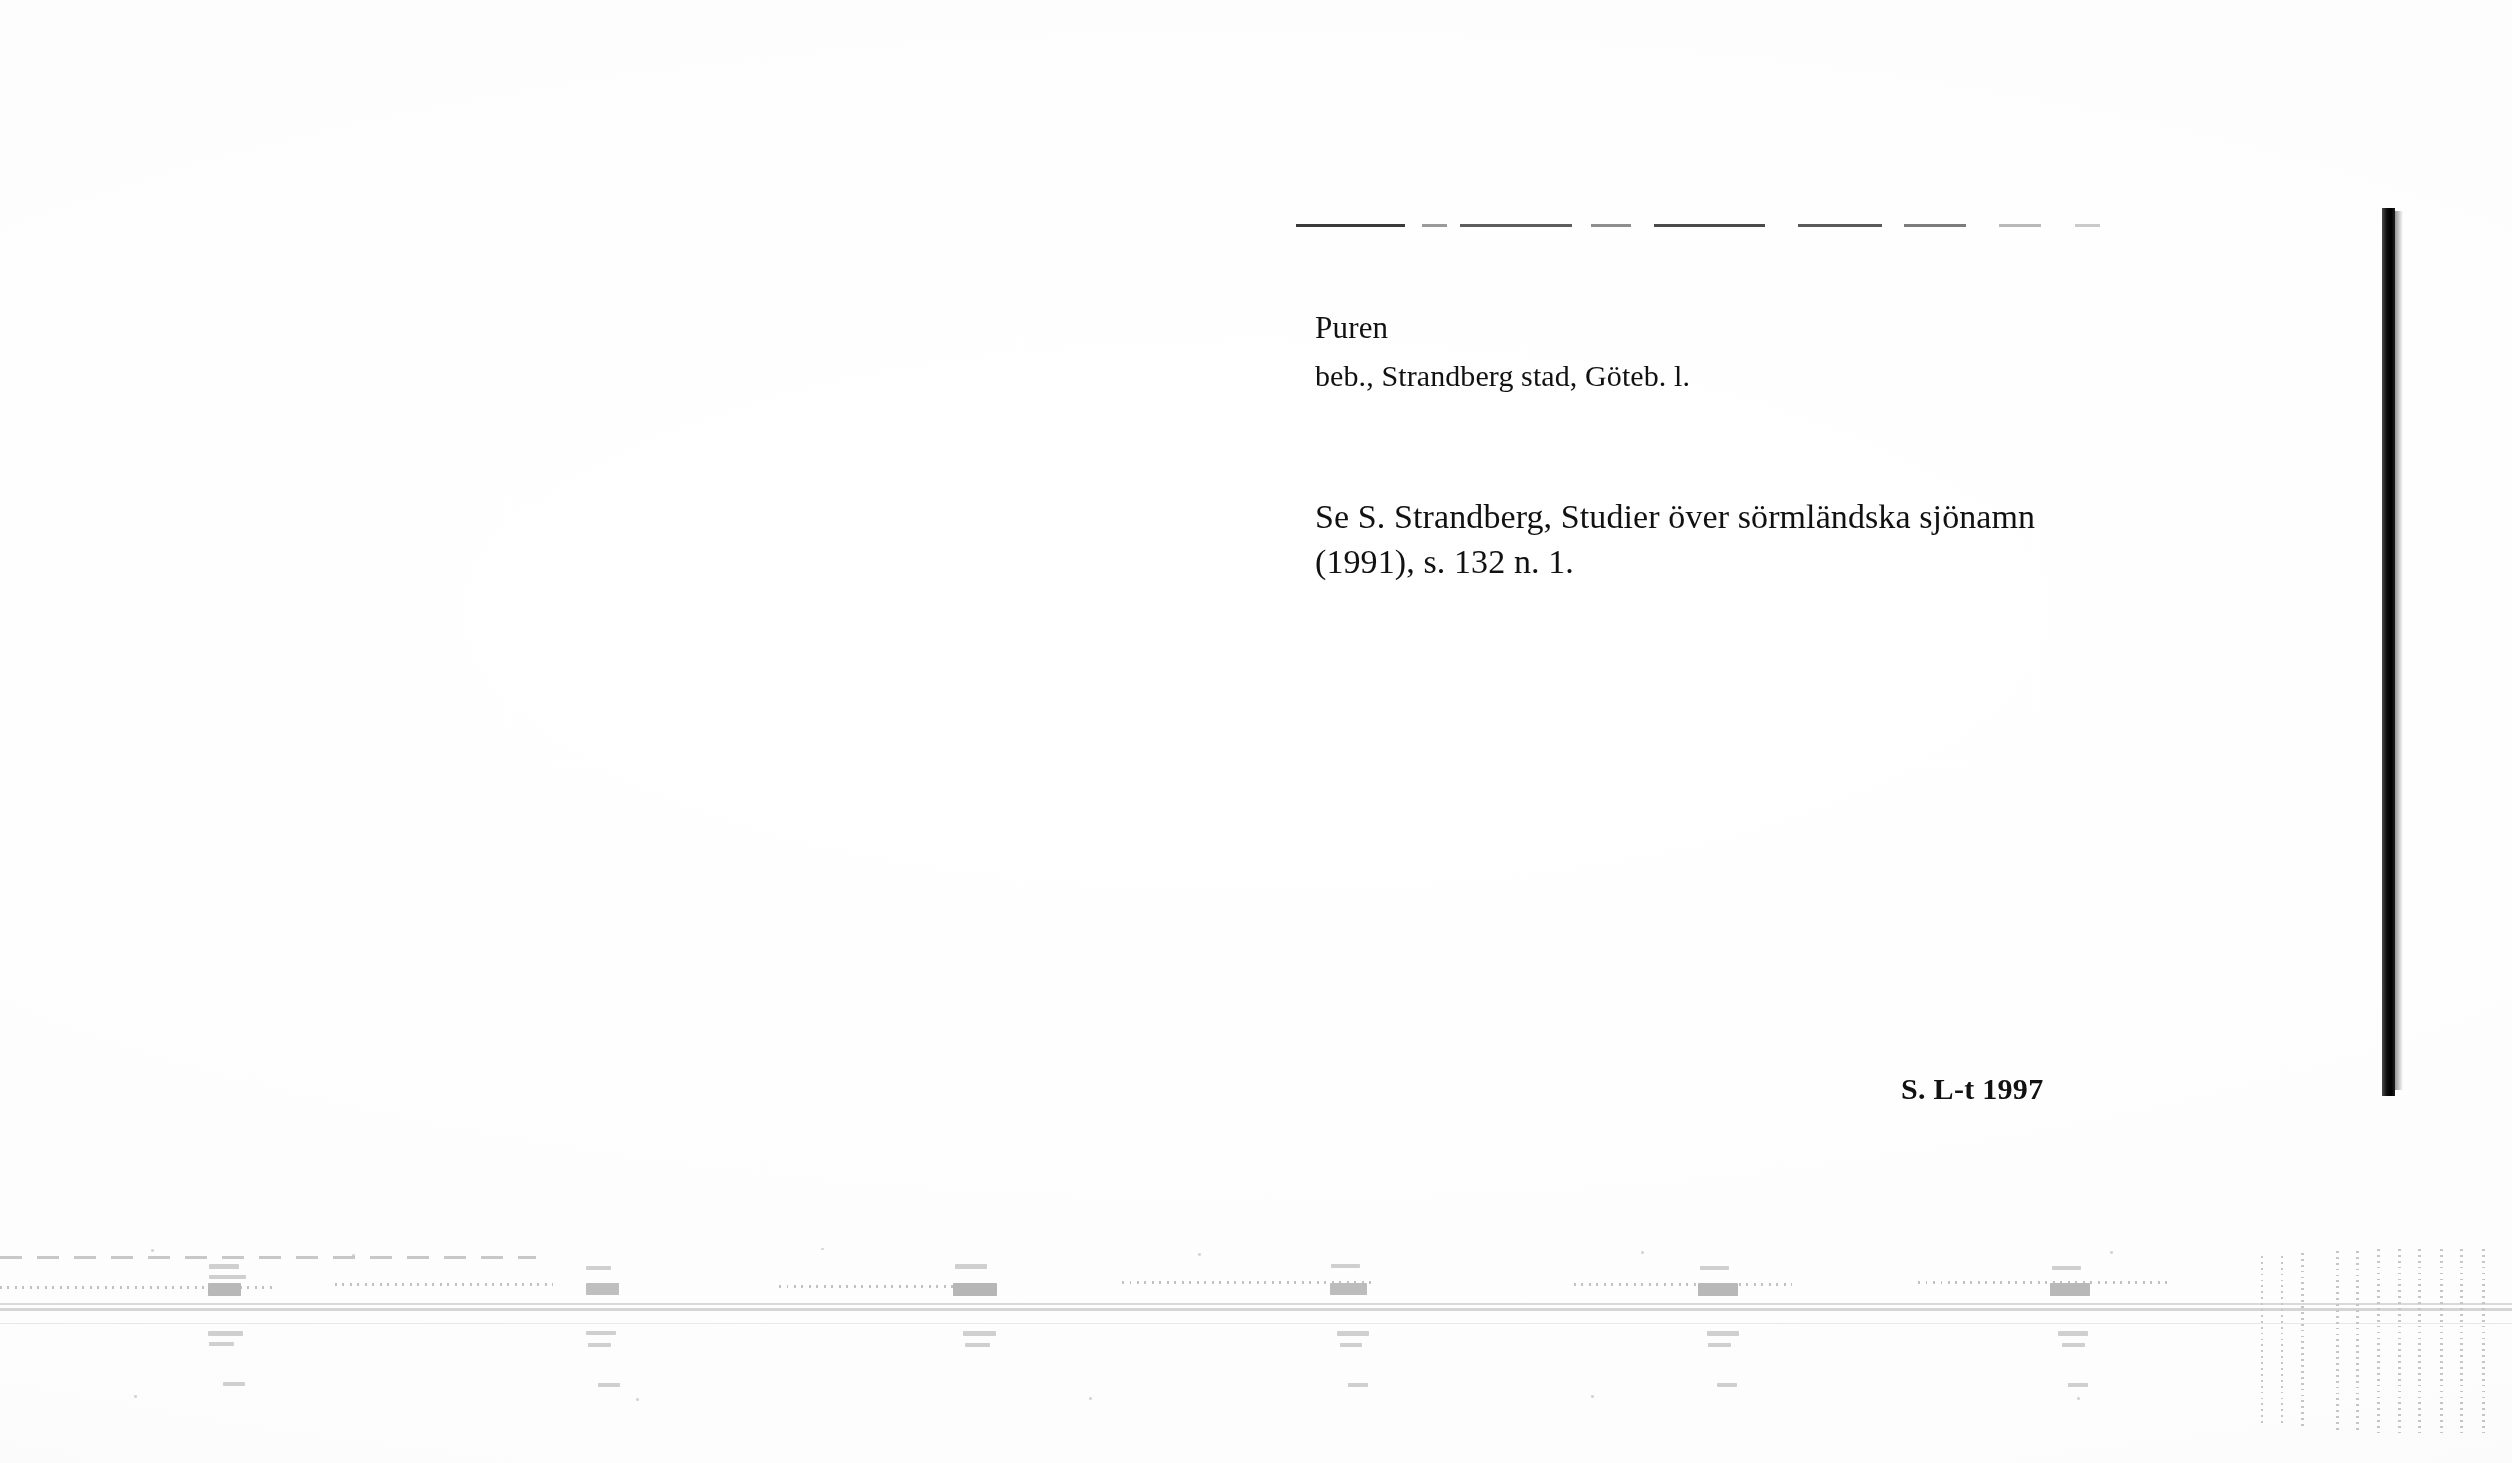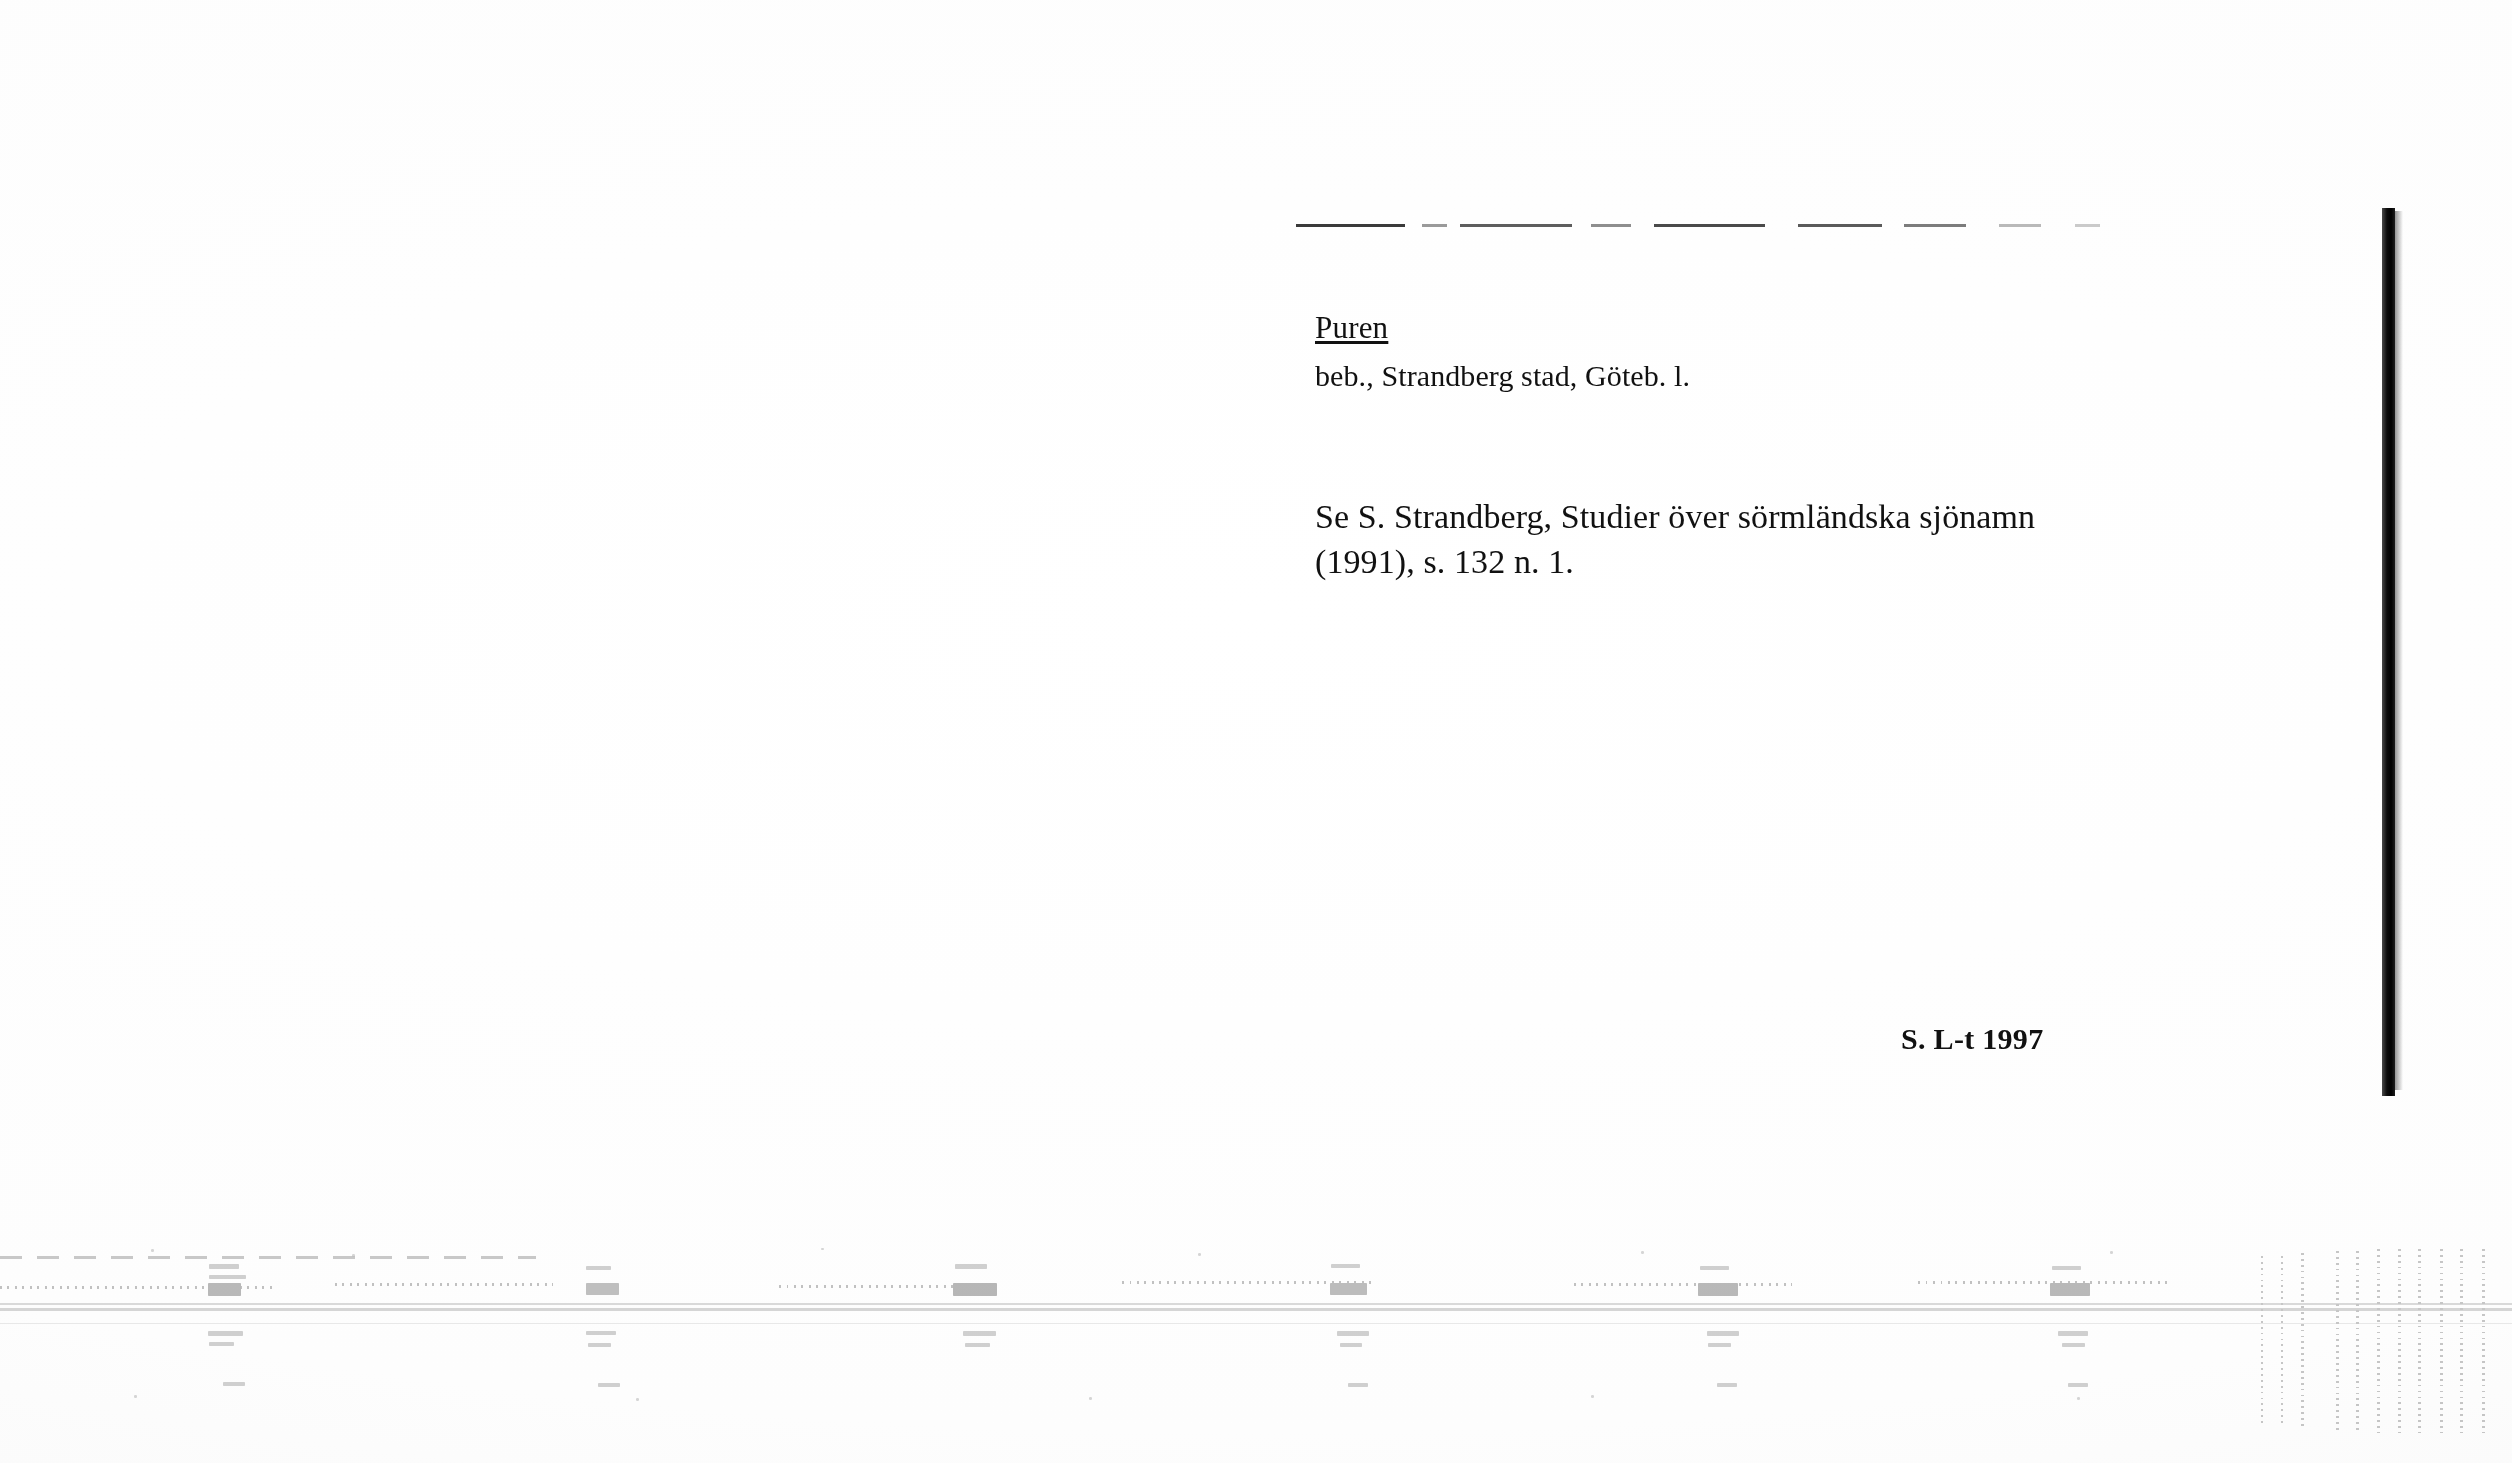--- a/index.html
+++ b/index.html
@@ -84,21 +84,20 @@
     position: absolute;
     left: 1315px;
     top: 310px;
     width: 963px;
   }
 
   .headword {
     font-size: 31px;
     line-height: 1.18;
     letter-spacing: 0.2px;
-    text-decoration: underline;
     text-underline-offset: 3.3px;
     display: inline-block;
   }
 
   .line-sub {
     font-size: 30px;
     line-height: 1.2;
     margin-top: 11.7px;
     letter-spacing: 0.1px;
   }
@@ -113,21 +112,21 @@
   #note-para { margin-top: 57px; }
 
   .underline-ref {
     text-decoration: underline;
     text-underline-offset: 2.5px;
   }
 
   #signature {
     position: absolute;
     left: 1901px;
-    top: 1022px;
+    top: 1072px;
     font-size: 30px;
     letter-spacing: 0.3px;
     font-weight: 600;
   }
 
   
   #bleed-band {
     position: absolute;
     left: 0;
     top: 1231px;

